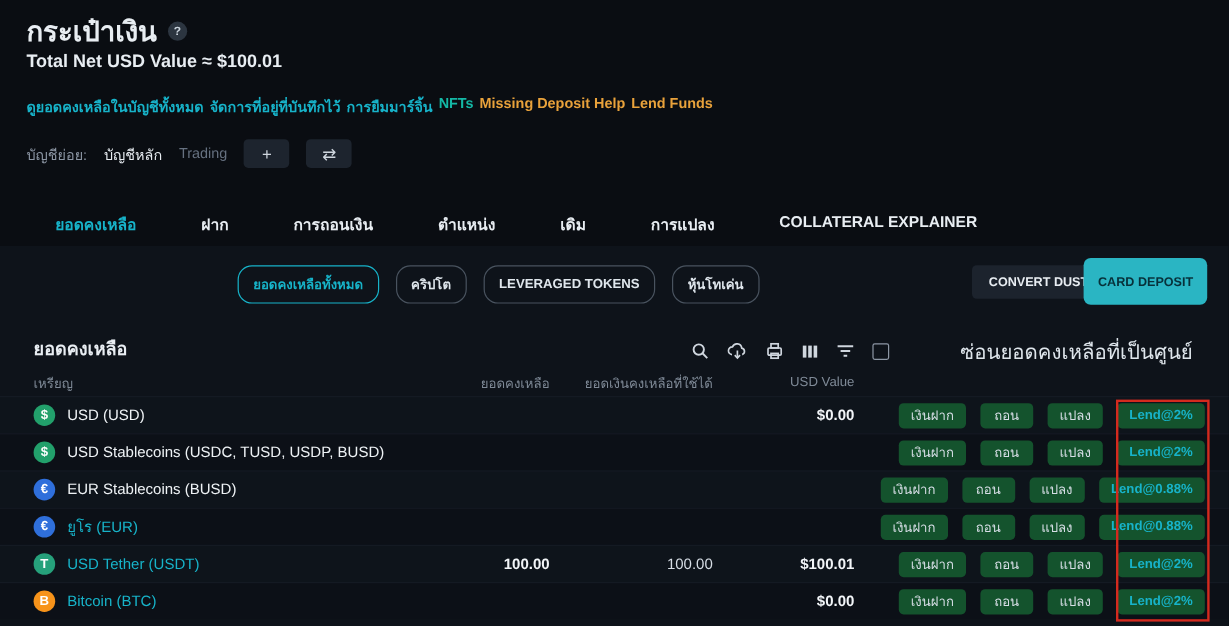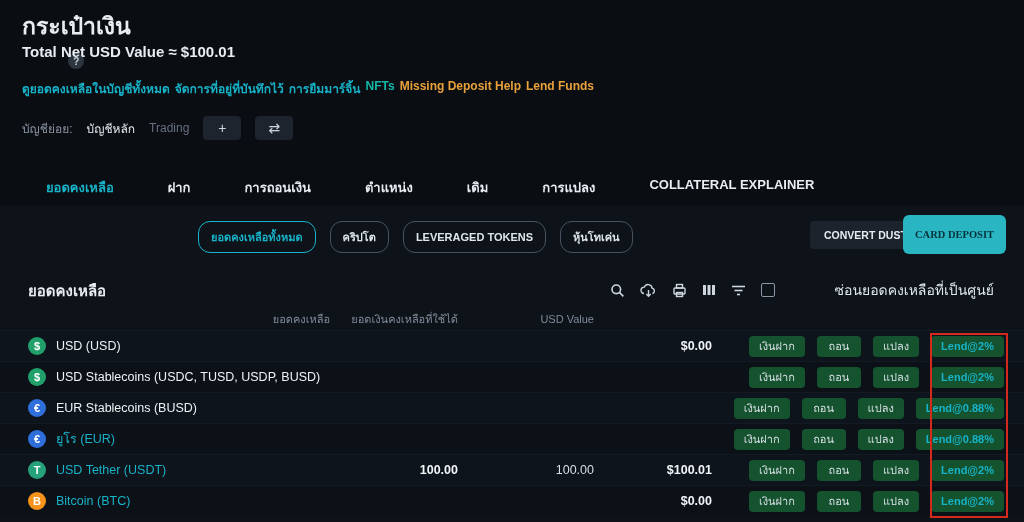--- a/index.html
+++ b/index.html
@@ -5,44 +5,44 @@
   * { box-sizing: border-box; margin: 0; padding: 0; }
   html,body { width:1024px; height:522px; }
   body {
     position: relative;
     background: #0a0d12;
     color: #e8edf2;
     font-family: "Liberation Sans", sans-serif;
     font-size: 13px;
     overflow: hidden;
   }
-  .page-title { position:absolute; left:22px; top:8px; font-size:23px; font-weight:bold; display:flex; align-items:center; gap:9px;flex-direction:column; }
+  .page-title { position:absolute; left:22px; top:8px; font-size:23px; font-weight:bold; display:flex; align-items:center; gap:9px; }
   .help-badge { width:16px; height:16px; border-radius:50%; background:#2c3540; color:#c9d2db; font-size:10px; font-weight:bold; display:flex; align-items:center; justify-content:center; }
   .total { position:absolute; left:22px; top:43px; font-size:15px; font-weight:bold; }
   .nav-links { position:absolute; left:22px; top:79px; display:flex; gap:5px; font-size:12px; font-weight:bold; }
   .nav-links .link { cursor:pointer; }
   .subbar { position:absolute; left:22px; top:116px; display:flex; align-items:center; gap:14px; font-size:12px; }
   .subbar .lbl { color:#8d97a5; }
   .subbar .main { color:#e8edf2; }
   .subbar .trading { color:#667180; }
   .icon-btn { width:38px; height:24px; background:#1d242e; border:none; border-radius:4px; color:#cfd6de; font-size:14px; display:flex; align-items:center; justify-content:center; cursor:pointer; }
   .tabs { position:absolute; left:40px; top:168px; display:flex; gap:42px; font-size:13px; font-weight:bold; }
   .tab { padding:9px 6px 12px; cursor:pointer; color:#e8edf2; }
   .tab.active { color:#17b3c9; box-shadow: inset 0 -3px 0 #17b3c9; }
   .panel { position:absolute; left:0; top:205px; right:0; bottom:0; background:#0e131a; }
   .filters { position:absolute; left:198px; top:221px; display:flex; gap:14px; }
   .chip { background:transparent; border:1px solid #49535f; border-radius:12px; color:#dfe6ec; font-size:11px; font-weight:bold; padding:6px 12px; cursor:pointer; font-family:inherit; }
   .chip.active { border-color:#17b3c9; color:#17b3c9; }
   .convert-dust { position:absolute; left:810px; top:221px; height:28px; padding:0 14px; background:#1c232d; color:#e8edf2; border:none; border-radius:4px; font-size:10.5px; font-weight:bold; cursor:pointer; font-family:inherit; }
-  .card-deposit { position:absolute; left:903px; top:215px; height:39px; padding:0 12px; background:#2ab5c3; color:#07313a; border:none; border-radius:6px; font-size:10.5px; font-weight:bold; cursor:pointer; font-family:Liberation Serif, serif; }
+  .card-deposit { position:absolute; left:903px; top:215px; height:39px; padding:0 12px; background:#2ab5c3; color:#07313a; border:none; border-radius:6px; font-size:10.5px; font-weight:bold; cursor:pointer; font-family:Liberation Sans, sans-serif; }
   .bal-title { position:absolute; left:28px; top:279px; font-size:15px; font-weight:bold; }
   .tools { position:absolute; right:30px; top:279px; display:flex; align-items:center; gap:15px; }
   .tools svg { display:block; cursor:pointer; }
   .checkbox { width:14px; height:14px; border:1.5px solid #8d97a5; border-radius:2px; background:transparent; cursor:pointer; }
-  .hide-zero-label { font-size:14px; color:#dfe6ec;margin-left:44px; }
+  .hide-zero-label { font-size:17px; color:#dfe6ec;margin-left:44px; }
   .grid-row { display:grid; grid-template-columns: 330px 128px 136px 118px 1fr; align-items:center; }
   .thead { position:absolute; left:0; right:0; top:308px; height:22px; color:#7f8a97; font-size:11px; }
   .rows { position:absolute; left:0; right:0; top:330px; }
   .trow { height:31px; border-top:1px solid #141a23; }
   .trow:nth-child(odd) { background:#0e141b; }
   .trow:nth-child(even) { background:#0c1017; }
   .cell.name { display:flex; align-items:center; padding-left:28px; font-size:12.5px; }
   .coin { width:18px; height:18px; border-radius:50%; display:flex; align-items:center; justify-content:center; font-size:11px; font-weight:bold; color:#fff; margin-right:10px; flex:0 0 18px; }
   .cell.num { text-align:right; font-size:12.5px; color:#d7dee6; }
   .cell.num.bold { font-weight:bold; color:#f2f5f8; }
@@ -141,20 +141,21 @@
         <line x1="1" y1="2.5" x2="14" y2="2.5"></line>
         <line x1="3.5" y1="6.5" x2="11.5" y2="6.5"></line>
         <line x1="6" y1="10.5" x2="9" y2="10.5"></line>
       </svg>
   </span>
   <span class="checkbox"></span>
   <span class="hide-zero-label">ซ่อนยอดคงเหลือที่เป็นศูนย์</span>
 </div>
 
 <div class="thead grid-row">
+  <div class="h-name">เหรียญ</div>
   <div class="h-num">ยอดคงเหลือ</div>
   <div class="h-num">ยอดเงินคงเหลือที่ใช้ได้</div>
   <div class="h-num">USD Value</div>
   <div></div>
 </div>
 
 <div class="rows">
 
   <div class="trow grid-row">
     <div class="cell name">

